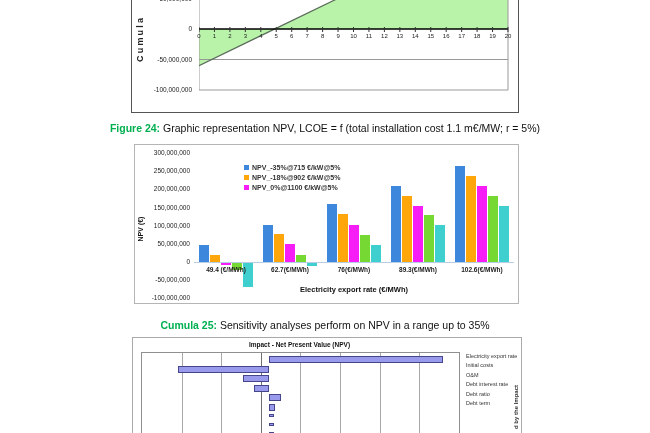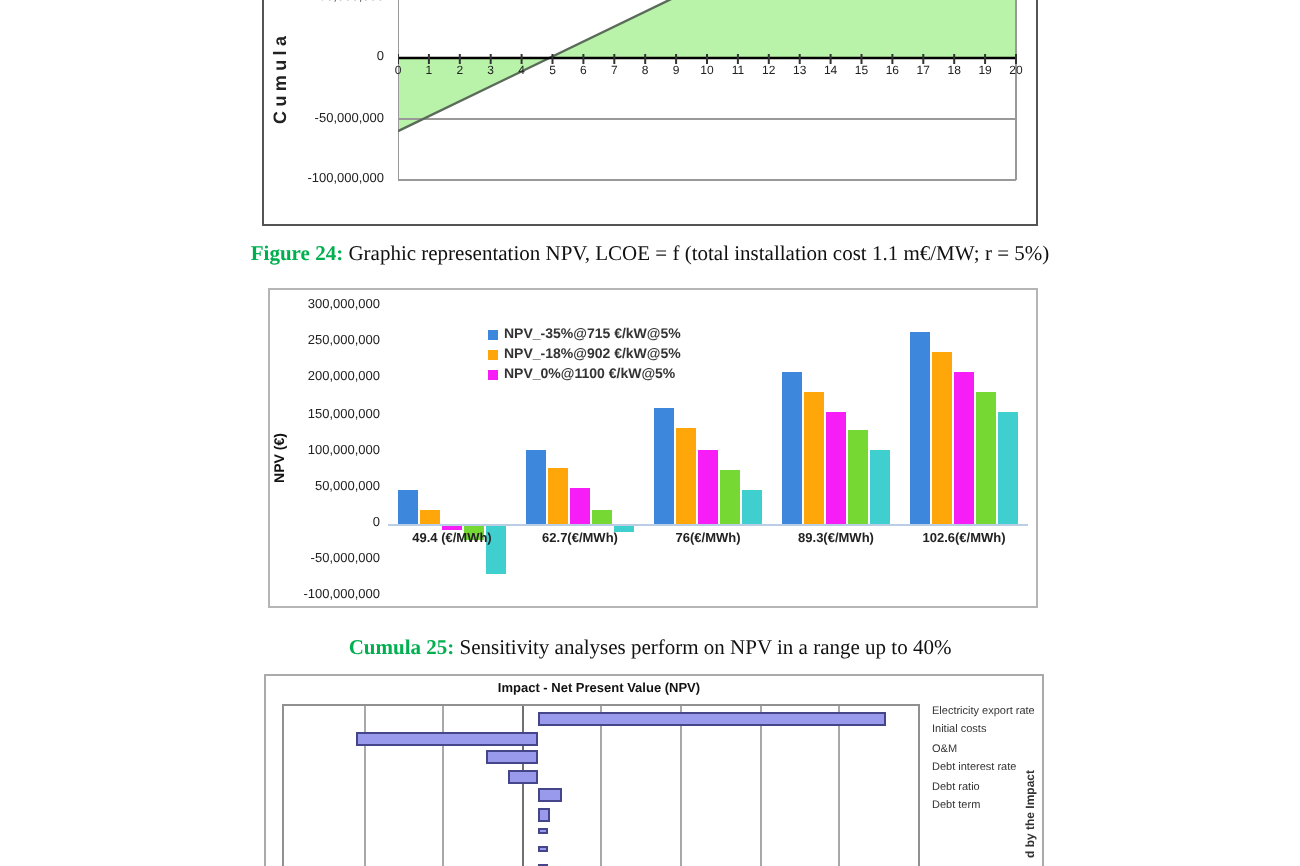--- a/index.html
+++ b/index.html
@@ -11,21 +11,21 @@
           overflow:hidden;}
   .chart1 svg{position:absolute;left:67px;top:0;}
   .c1-ylab{position:absolute;font-size:6.5px;color:#222;left:0;width:60px;text-align:right;}
   .c1-xlab{position:absolute;font-size:6px;color:#222;width:14px;text-align:center;top:33px;}
   .rot{transform:rotate(-90deg);transform-origin:0 0;position:absolute;white-space:nowrap;}
   .c1-axis-title{position:absolute;left:67px;top:99px;width:309px;text-align:center;
                  font-weight:bold;font-size:8px;color:#111;}
   .c1-ylabel{left:3px;top:62px;width:80px;font-weight:bold;font-size:9px;letter-spacing:2.2px;color:#222;}
   
   .caption{position:absolute;left:0;width:650px;text-align:center;
-           font-family:Liberation Serif, serif;font-size:10.5px;color:#111;}
+           font-family:Liberation Sans, sans-serif;font-size:10.5px;color:#111;}
   .figlabel{font-weight:bold;}
   
   .chart2{position:absolute;left:134px;top:144px;width:383px;height:158px;background:#fff;
           border:1px solid #b5b5b5;overflow:hidden;}
   .c2-ylab{position:absolute;left:0;width:55px;text-align:right;font-size:6.5px;color:#222;}
   .c2-plot{position:absolute;left:59px;top:0;width:320px;height:158px;}
   .c2-baseline{position:absolute;left:0;top:117px;width:320px;height:1px;background:#b9cde4;}
   .bar{position:absolute;}
   .c2-cat{position:absolute;top:121px;width:64px;text-align:center;font-weight:bold;
           font-size:6.5px;color:#222;}
@@ -175,24 +175,25 @@
         </div>
         <div class="legend-row">
           <div class="legend-swatch" style="background: rgb(255, 166, 10);"></div>
           <div class="legend-text">NPV_-18%@902 €/kW@5%</div>
         </div>
         <div class="legend-row">
           <div class="legend-swatch" style="background: rgb(247, 29, 247);"></div>
           <div class="legend-text">NPV_0%@1100 €/kW@5%</div>
         </div>
       </div>
+    <div class="c2-xtitle">Electricity export rate (€/MWh)</div>
   </div>
 
   <div class="caption" style="top:319px">
-    <span class="figlabel" style="color: rgb(0, 176, 80);">Cumula 25:</span><span> Sensitivity analyses perform on NPV in a range up to 40%</span>
+    <span class="figlabel" style="color: rgb(0, 176, 80);">Cumula 25:</span><span> Sensitivity analyses perform on NPV in a range up to 35%</span>
   </div>
 
   <div class="chart3">
     <div class="c3-title">Impact - Net Present Value (NPV)</div>
     <div class="c3-plot" id="c3plot">
         <div class="c3-grid" style="left: 40px;"></div>
         <div class="c3-grid" style="left: 79px;"></div>
         <div class="c3-grid c3-center" style="left: 119px;"></div>
         <div class="c3-grid" style="left: 158px;"></div>
         <div class="c3-grid" style="left: 198px;"></div>

